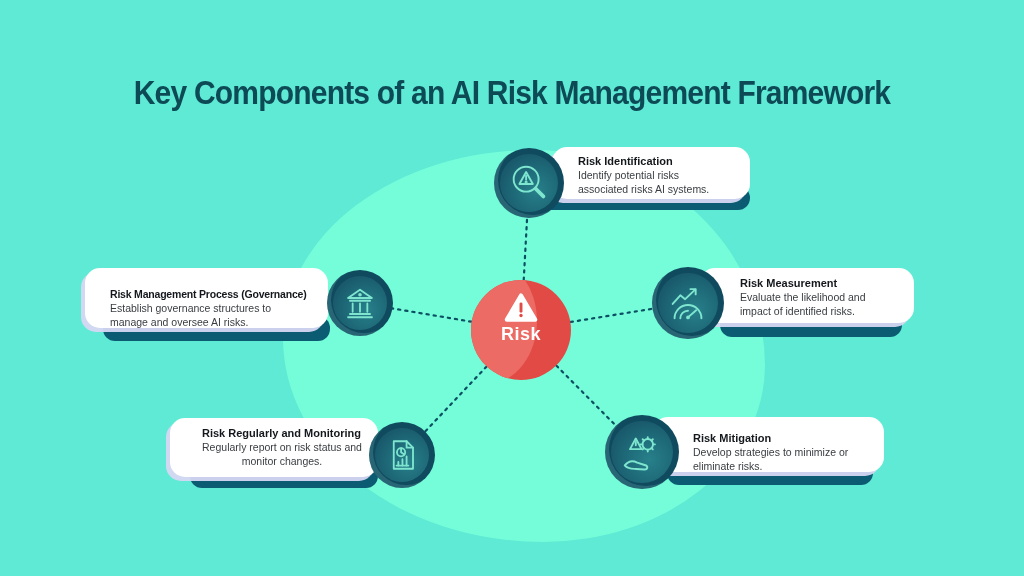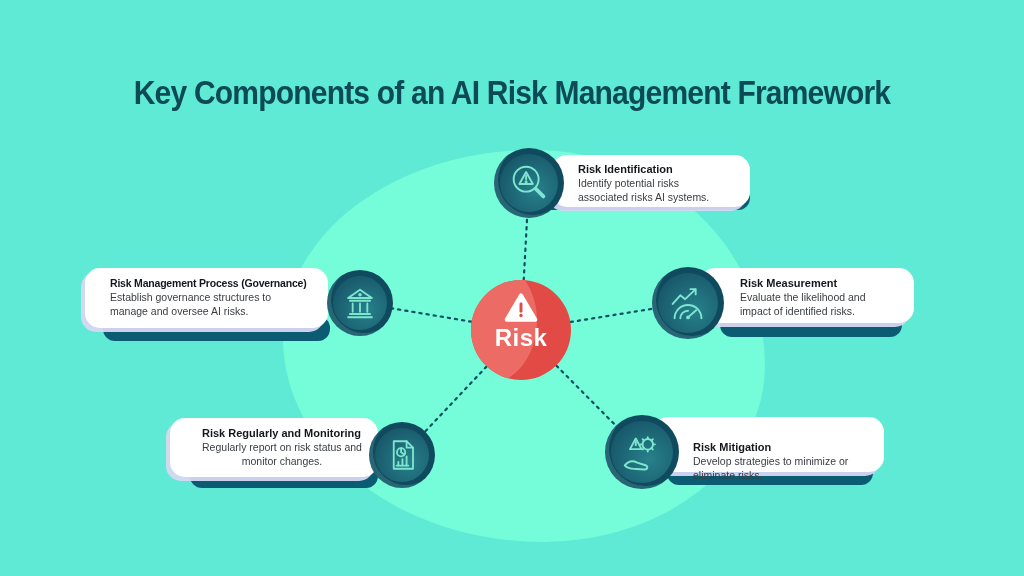--- a/index.html
+++ b/index.html
@@ -27,37 +27,37 @@
   
   .card-bar{position:absolute;background:#0B5B73;border-radius:12px;z-index:2;}
   .card-body{
     position:absolute;background:#ffffff;border-radius:15px;z-index:3;
     box-shadow:-4px 4px 0 rgba(214,216,242,0.95);
     box-sizing:border-box;
   }
   .card-title{font-size:11px;font-weight:bold;color:#14181c;white-space:nowrap;margin-bottom:2px;}
   .card-desc{font-size:10.5px;color:#393d41;line-height:1.3;}
 
-  .cb-identification{left:552px;top:147px;width:198px;height:52px;padding:8px 6px 0 26px;margin-top:8px;}
+  .cb-identification{left:552px;top:147px;width:198px;height:52px;padding:8px 6px 0 26px;}
   .cb-identification .card-desc{max-width:146px;}
   .bar-identification{left:520px;top:186px;width:230px;height:24px;}
 
   .cb-measurement{left:700px;top:268px;width:214px;height:55px;padding:9px 20px 0 40px;}
   .cb-measurement .card-desc{max-width:148px;}
   .bar-measurement{left:720px;top:312px;width:182px;height:25px;}
 
-  .cb-mitigation{left:653px;top:417px;width:231px;height:55px;padding:24px 6px 0 40px;}
+  .cb-mitigation{left:653px;top:417px;width:231px;height:55px;padding:15px 6px 0 40px;}
   .cb-mitigation .card-desc{max-width:168px;}
   .bar-mitigation{left:667px;top:460px;width:206px;height:25px;}
 
   .cb-reporting{left:170px;top:418px;width:208px;height:59px;padding:9px 6px 0 32px;}
   .cb-reporting .card-desc{max-width:160px;text-align:center;}
   .bar-reporting{left:190px;top:463px;width:188px;height:25px;}
 
-  .cb-governance{left:85px;top:268px;width:243px;height:60px;padding:9px 4px 0 25px;}
+  .cb-governance{left:85px;top:268px;width:243px;height:60px;padding:20px 4px 0 25px;}
   .cb-governance .card-title{font-size:10.5px;letter-spacing:-0.2px;}
   .cb-governance .card-desc{max-width:192px;}
   .bar-governance{left:103px;top:316px;width:227px;height:25px;}
 
   
   .node{
     position:absolute;border-radius:50%;background:#0F4A5E;z-index:4;
     display:flex;align-items:center;justify-content:center;
     box-shadow:inset 4px -3px 0 rgba(158,235,220,0.18);
   }
@@ -79,21 +79,21 @@
     position:absolute;left:471px;top:280px;width:100px;height:100px;border-radius:50%;
     background:#E24A45;overflow:hidden;z-index:5;
     display:flex;flex-direction:column;align-items:center;
   }
   .risk-node::before{
     content:"";position:absolute;left:-34px;top:-22px;width:100px;height:126px;
     border-radius:50%;background:#EC6B64;
   }
   .risk-node svg{position:relative;margin-top:13px;}
   .risk-label{
-    position:relative;font-size:24px;font-weight:bold;color:#ffffff;margin-top:1px;
+    position:relative;font-size:18px;font-weight:bold;color:#ffffff;margin-top:1px;
     letter-spacing:0.5px;
   }
 </style>
 </head>
 <body>
 
 <div id="stage">
 
   <h1 class="main-title">Key Components of an AI Risk Management Framework</h1>
 

